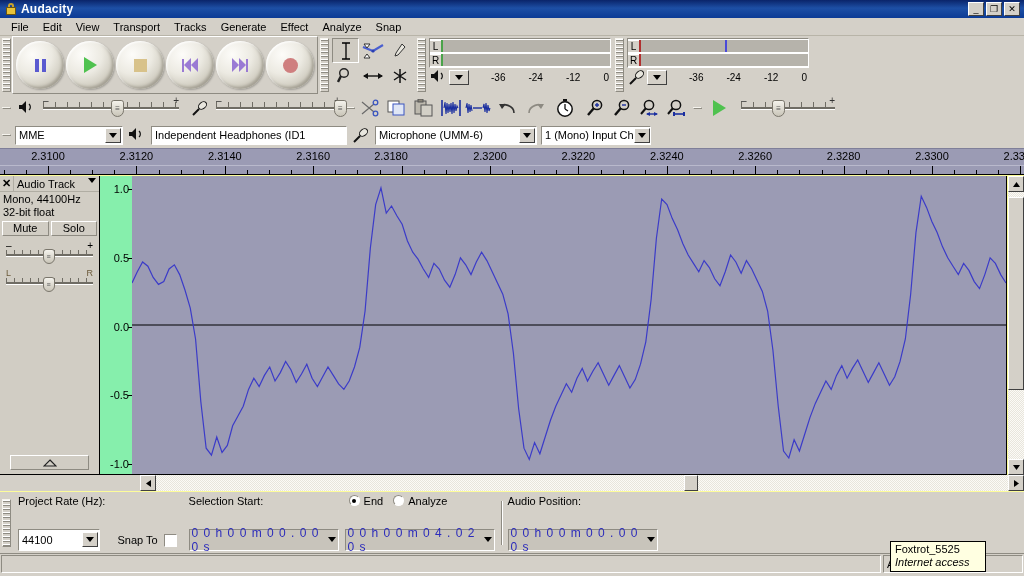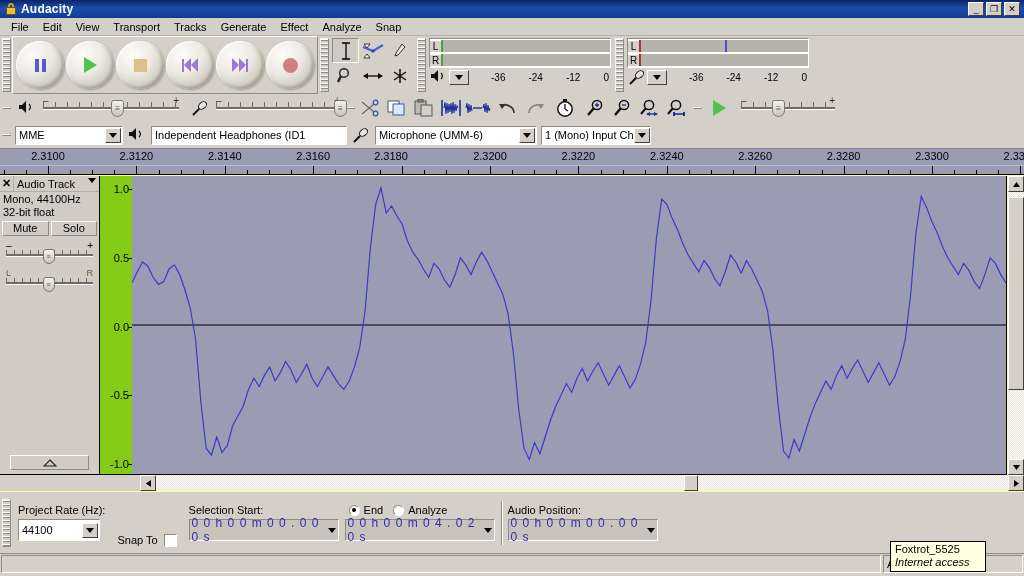--- a/index.html
+++ b/index.html
@@ -131,21 +131,21 @@
   .tslider .pmc { position:absolute; top:-2px; font-size:10px; }
   .tslider .trk { position:absolute; top:12px; left:0; right:0; height:2px; background:#6f6c64; box-shadow:0 1px 0 #fff;}
   .tslider .tk { position:absolute; top:8px; left:0; right:0; height:5px;
       background-image:repeating-linear-gradient(to right,#6f6c64 0 1px,transparent 1px 8px); }
   .tslider .th { position:absolute; left:42%; top:7px; width:12px; height:15px;
       background:linear-gradient(to bottom,#f4f2ec,#c9c5b8); border:1px solid #7a766c; border-radius:3px 3px 6px 6px;
       display:flex; align-items:center; justify-content:center; font-size:7px; color:#555;}
   .collapse { position:absolute; bottom:4px; left:10px; right:10px; height:15px;
               border:1px solid; border-color:#fff #8e8b82 #8e8b82 #fff; background:#d1cdc4;
               display:flex; align-items:center; justify-content:center; }
-  .vruler { width:32px; background:#84cc16; border-bottom:1px solid #000; position:relative; }
+  .vruler { width:32px; background:#86efac; border-bottom:1px solid #000; position:relative; }
   .vlab { position:absolute; right:3px; font-size:11px; transform:translateY(-50%); }
   .vtick { position:absolute; right:0; width:4px; height:1px; background:#000; }
   .wave { flex:1; background:#9b9bb4; position:relative; border-bottom:1px solid #000;
           border-right:1px solid #000; overflow:hidden; }
   .wave svg { display:block; width:100%; height:100%; }
 
   
   .vscroll { width:17px; background:#d4d0c8; display:flex; flex-direction:column;
              border-left:1px solid #fdfd9a; }
   .sb-btn { height:16px; background:#d4d0c8; border:1px solid; border-color:#fff #404040 #404040 #fff;
@@ -157,21 +157,21 @@
   .hscroll { height:16px; display:flex; background:#d4d0c8; }
   .hsb-btn { width:16px; background:#d4d0c8; border:1px solid; border-color:#fff #404040 #404040 #fff;
              display:flex; align-items:center; justify-content:center; }
   .hsb-trough { flex:1; background-image:repeating-conic-gradient(#e8e5dc 0 25%, #fbfaf6 0 50%); background-size:2px 2px; position:relative; }
   .hsb-thumb { position:absolute; top:0; bottom:0; background:#d4d0c8;
                border:1px solid; border-color:#fff #404040 #404040 #fff; }
 
   
   .selbar { height:62px; background:#d4d0c8; display:flex; align-items:center; position:relative;
             border-top:1px solid #fdfd9a; }
-  .selgrp { display:flex; flex-direction:column; justify-content:center; height:56px; }
+  .selgrp { display:flex; flex-direction:column; justify-content:space-between; height:56px; }
   .sel-label { font-size:11px; margin-bottom:3px; }
   .numfield { height:22px; background:#c8c4bb; border:1px solid; border-color:#8e8b82 #fff #fff #8e8b82;
               display:flex; align-items:center; padding:0 1px; }
   .numfield .dg { color:#2b2bbb; font-size:12px; letter-spacing:1px; padding:0 1px; }
   .numfield .nfarrow { margin-left:2px; width:11px; height:20px; background:#c8c4bb;
       display:flex; align-items:center; justify-content:center;}
   .radio { width:11px; height:11px; border-radius:50%; background:#fff;
            border:1px solid; border-color:#8e8b82 #fff #fff #8e8b82; display:inline-flex;
            align-items:center; justify-content:center; vertical-align:-1px; }
   .radio .dot { width:4px; height:4px; border-radius:50%; background:#000; }

